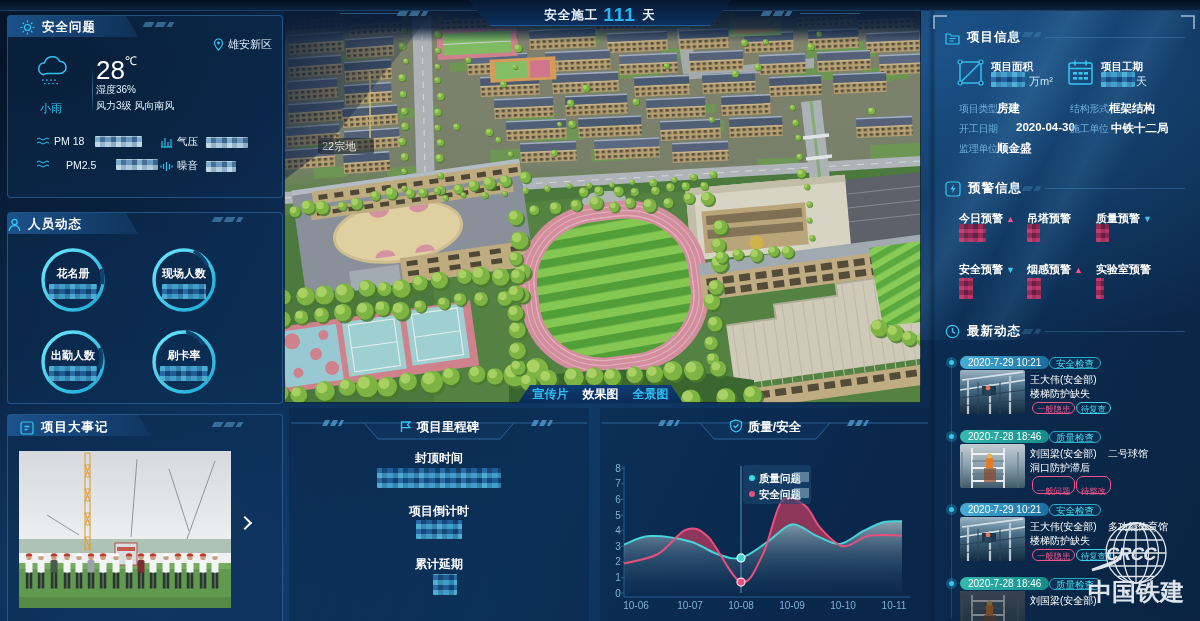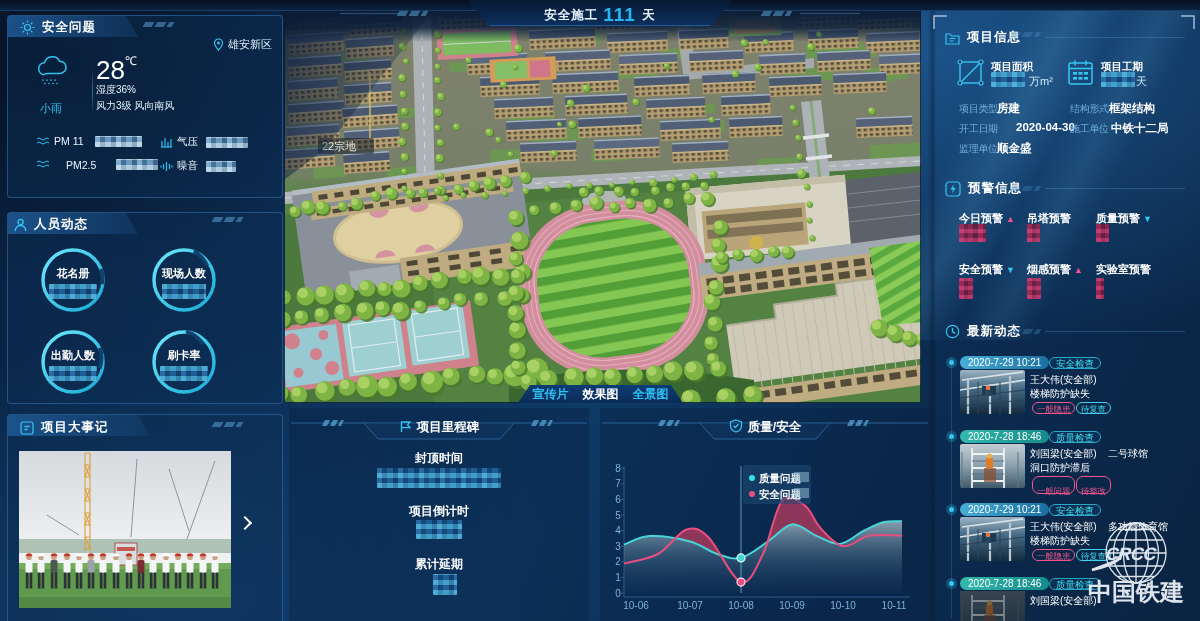--- a/index.html
+++ b/index.html
@@ -1266,21 +1266,21 @@
   <div style="position:absolute;left:88px;top:67px;font-size:10px;color:#e6f3fd;">湿度36%</div>
   <div style="position:absolute;left:88px;top:83px;font-size:10px;color:#e6f3fd;">风力3级 风向南风</div>
 
   <div style="position:absolute;left:28px;top:119px;display:flex;align-items:center;gap:4px;font-size:10.5px;color:#eaf5ff;">
     <svg width="14" height="11" viewBox="0 0 14 11">
         <g stroke="#2ec3ef" fill="none" stroke-width="1">
           <path d="M1 3q2-2 4 0t4 0 4 0"></path>
           <path d="M1 7q2-2 4 0t4 0 4 0"></path>
         </g>
       </svg>
-    <span>PM 11</span>
+    <span>PM 18</span>
       <span class="blur-grey" style="width:47px;height:11px;margin-left:7px;"></span>
   </div>
   <div style="position:absolute;left:152px;top:119px;display:flex;align-items:center;gap:4px;font-size:10.5px;color:#eaf5ff;">
     <svg width="13" height="11" viewBox="0 0 13 11">
         <g stroke="#2ec3ef" fill="none" stroke-width="1.2">
           <path d="M2 10V4M5 10V1M8 10V5M11 10V2"></path>
           <path d="M1 10h11"></path>
         </g>
       </svg>
     <span>气压</span>
@@ -1302,21 +1302,21 @@
           <path d="M6.5 1v9M3.5 3v5M9.5 3v5M1 4.5v2M12 4.5v2"></path>
         </g>
       </svg>
     <span>噪音</span>
       <span class="blur-grey" style="width:30px;height:11px;margin-left:4px;"></span>
   </div>
 </div>
 
 <div class="panel" id="people" style="left:7px;top:212px;width:276px;height:192px;">
   <div style="position:absolute;left:0;top:0;width:100%;height:21px;background:linear-gradient(90deg,rgba(30,90,150,.85),rgba(25,70,120,.25) 55%,rgba(25,70,120,0));clip-path:polygon(0 0,118px 0,130px 100%,0 100%);"></div>
-  <div class="ptitle" style="left:6px;top:3px;">
+  <div class="ptitle" style="left:0;top:3px;">
     <svg width="13" height="14" viewBox="0 0 13 14">
         <g stroke="#35c6f2" fill="none" stroke-width="1.3">
           <circle cx="6.5" cy="4" r="2.6"></circle>
           <path d="M1.2 13c.4-3.6 2.6-5.4 5.3-5.4s4.9 1.8 5.3 5.4"></path>
         </g>
       </svg>
     <span>人员动态</span>
   </div>
   <div class="dashes" style="position:absolute;left:205px;top:4px;"><i></i><i></i><i></i></div>
 

